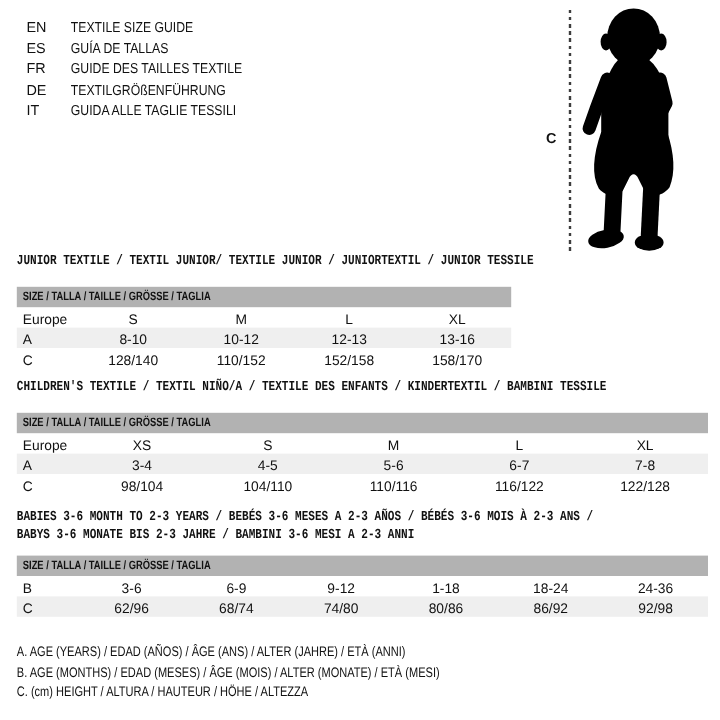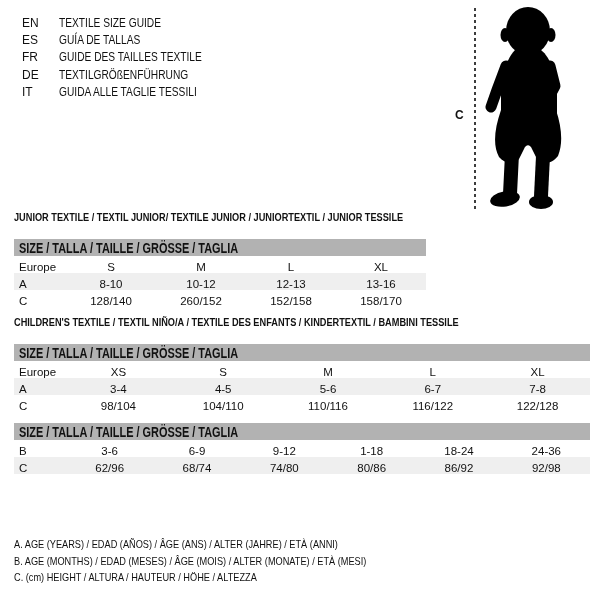--- a/index.html
+++ b/index.html
@@ -22,25 +22,25 @@
   .dash-line{position:absolute;left:474px;top:8px;width:2px;height:202px;
     background:repeating-linear-gradient(to bottom,#3d3d3d 0 3px,transparent 3px 6px);}
   .c-label{position:absolute;left:455px;top:108px;font-size:12px;font-weight:bold;}
   .baby{position:absolute;left:478px;top:4px;width:102px;height:206px;}
 
   
   .sect{position:absolute;left:14px;}
   #sect-0{top:210px;width:412px;}
   #sect-1{top:315px;width:576px;}
   #sect-2{top:423px;width:576px;}
-  .titles{margin-bottom:14px;}
+  .titles{margin-bottom:14px;font-family:Liberation Mono, monospace;}
   #sect-2 .titles{margin-bottom:10px;}
   .title-line{height:15px;line-height:15px;font-size:11.5px;font-weight:bold;white-space:nowrap;}
   .size-bar{height:17px;background:#b2b2b2;display:flex;align-items:center;
-    padding-left:5px;font-size:14px;font-weight:bold;}
+    padding-left:5px;font-size:10px;font-weight:bold;}
   .trow{display:flex;height:17px;align-items:flex-end;font-size:11.5px;}
   .trow.shaded{background:#efefef;}
   .tlabel{width:52px;padding-left:5px;box-sizing:border-box;}
   .tcell{flex:1;text-align:center;}
 
   
   .notes{position:absolute;left:14px;top:536px;}
   .note-line{height:16.5px;line-height:16.5px;font-size:11.5px;font-weight:normal;white-space:nowrap;}
 </style>
 </head>
@@ -105,21 +105,21 @@
     <div class="trow shaded">
       <span class="tlabel">A</span>
       <span class="tcell">8-10</span>
       <span class="tcell">10-12</span>
       <span class="tcell">12-13</span>
       <span class="tcell">13-16</span>
     </div>
     <div class="trow">
       <span class="tlabel">C</span>
       <span class="tcell">128/140</span>
-      <span class="tcell">260/152</span>
+      <span class="tcell">110/152</span>
       <span class="tcell">152/158</span>
       <span class="tcell">158/170</span>
     </div>
   </section>
 <section class="sect" id="sect-1">
     <div class="titles">
       <div class="title-line"><span class="cond sx80">CHILDREN'S TEXTILE / TEXTIL NIÑO/A / TEXTILE DES ENFANTS / KINDERTEXTIL / BAMBINI TESSILE</span></div>
     </div>
     <div class="size-bar">
       <span class="cond sx78">SIZE / TALLA / TAILLE / GRÖSSE / TAGLIA</span>
@@ -143,20 +143,24 @@
     <div class="trow">
       <span class="tlabel">C</span>
       <span class="tcell">98/104</span>
       <span class="tcell">104/110</span>
       <span class="tcell">110/116</span>
       <span class="tcell">116/122</span>
       <span class="tcell">122/128</span>
     </div>
   </section>
 <section class="sect" id="sect-2">
+    <div class="titles">
+      <div class="title-line"><span class="cond sx80">BABIES 3-6 MONTH TO 2-3 YEARS / BEBÉS 3-6 MESES A 2-3 AÑOS / BÉBÉS 3-6 MOIS À 2-3 ANS /</span></div>
+      <div class="title-line"><span class="cond sx80">BABYS 3-6 MONATE BIS 2-3 JAHRE / BAMBINI 3-6 MESI A 2-3 ANNI</span></div>
+    </div>
     <div class="size-bar">
       <span class="cond sx78">SIZE / TALLA / TAILLE / GRÖSSE / TAGLIA</span>
     </div>
     <div class="trow">
       <span class="tlabel">B</span>
       <span class="tcell">3-6</span>
       <span class="tcell">6-9</span>
       <span class="tcell">9-12</span>
       <span class="tcell">1-18</span>
       <span class="tcell">18-24</span>

